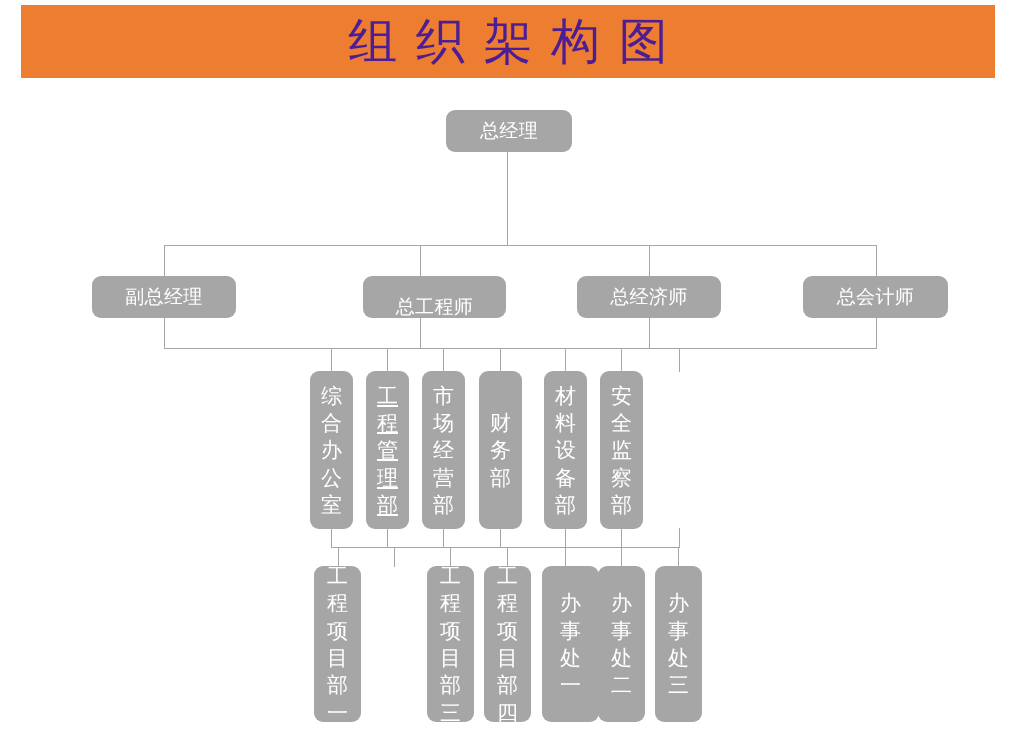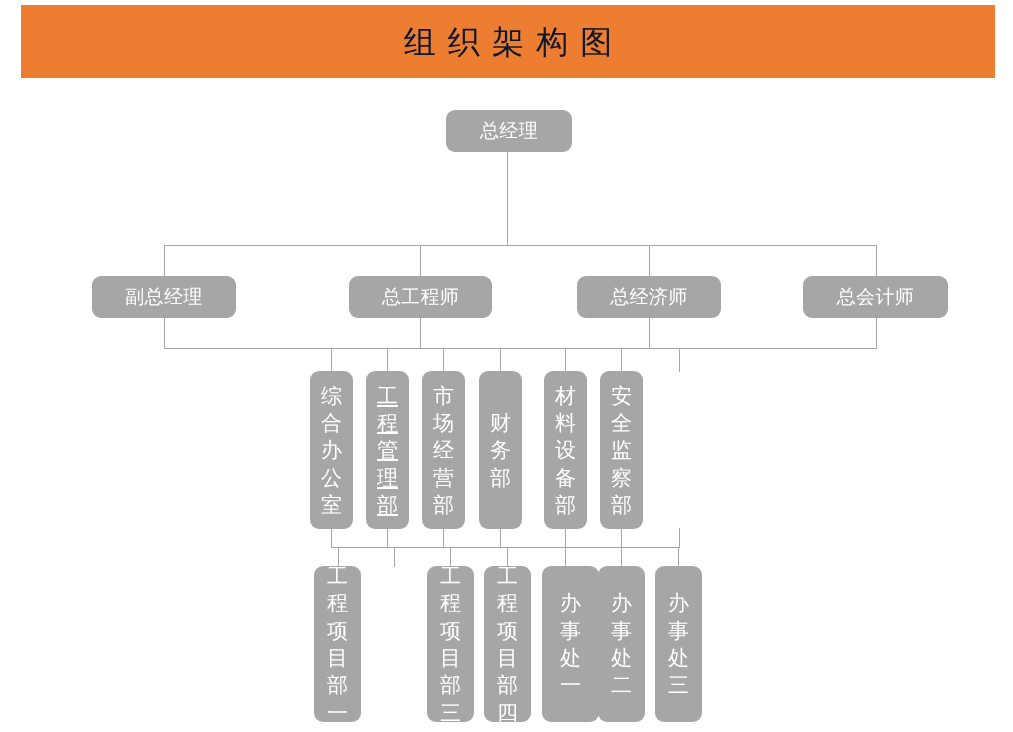--- a/index.html
+++ b/index.html
@@ -26,22 +26,22 @@
     left: 21px;
     top: 5px;
     width: 974px;
     height: 73px;
     background: #ED7D31;
     display: flex;
     align-items: center;
     justify-content: center;
   }
   .title-text {
-    color: #0f172a;
-    font-size: 32px;
+    color: #4c1d95;
+    font-size: 49px;
     line-height: 1;
     letter-spacing: 0.38em;
     text-indent: 0.38em;
     font-weight: 400;
     white-space: nowrap;
   }
 
   
   .line {
     position: absolute;
@@ -143,21 +143,21 @@
   <div class="line v" style="left:621px; top:547px; height:20px;"></div>
   <div class="line v" style="left:678px; top:547px; height:20px;"></div>
 
   <div class="node horiz" style="left:446px; top:110px; width:126px;">
     <span class="node-label">总经理</span>
   </div>
 
   <div class="node horiz" style="left:92px; top:276px; width:144px;">
     <span class="node-label">副总经理</span>
   </div>
-  <div class="node horiz" style="left:349px; top:276px; width:143px;">
+  <div class="node horiz" style="left:363px; top:276px; width:143px;align-items:flex-end;">
     <span class="node-label">总工程师</span>
   </div>
   <div class="node horiz" style="left:577px; top:276px; width:144px;">
     <span class="node-label">总经济师</span>
   </div>
   <div class="node horiz" style="left:803px; top:276px; width:145px;">
     <span class="node-label">总会计师</span>
   </div>
 
   <div class="node vert" style="left:310px; top:371px; width:43px; height:158px;">

